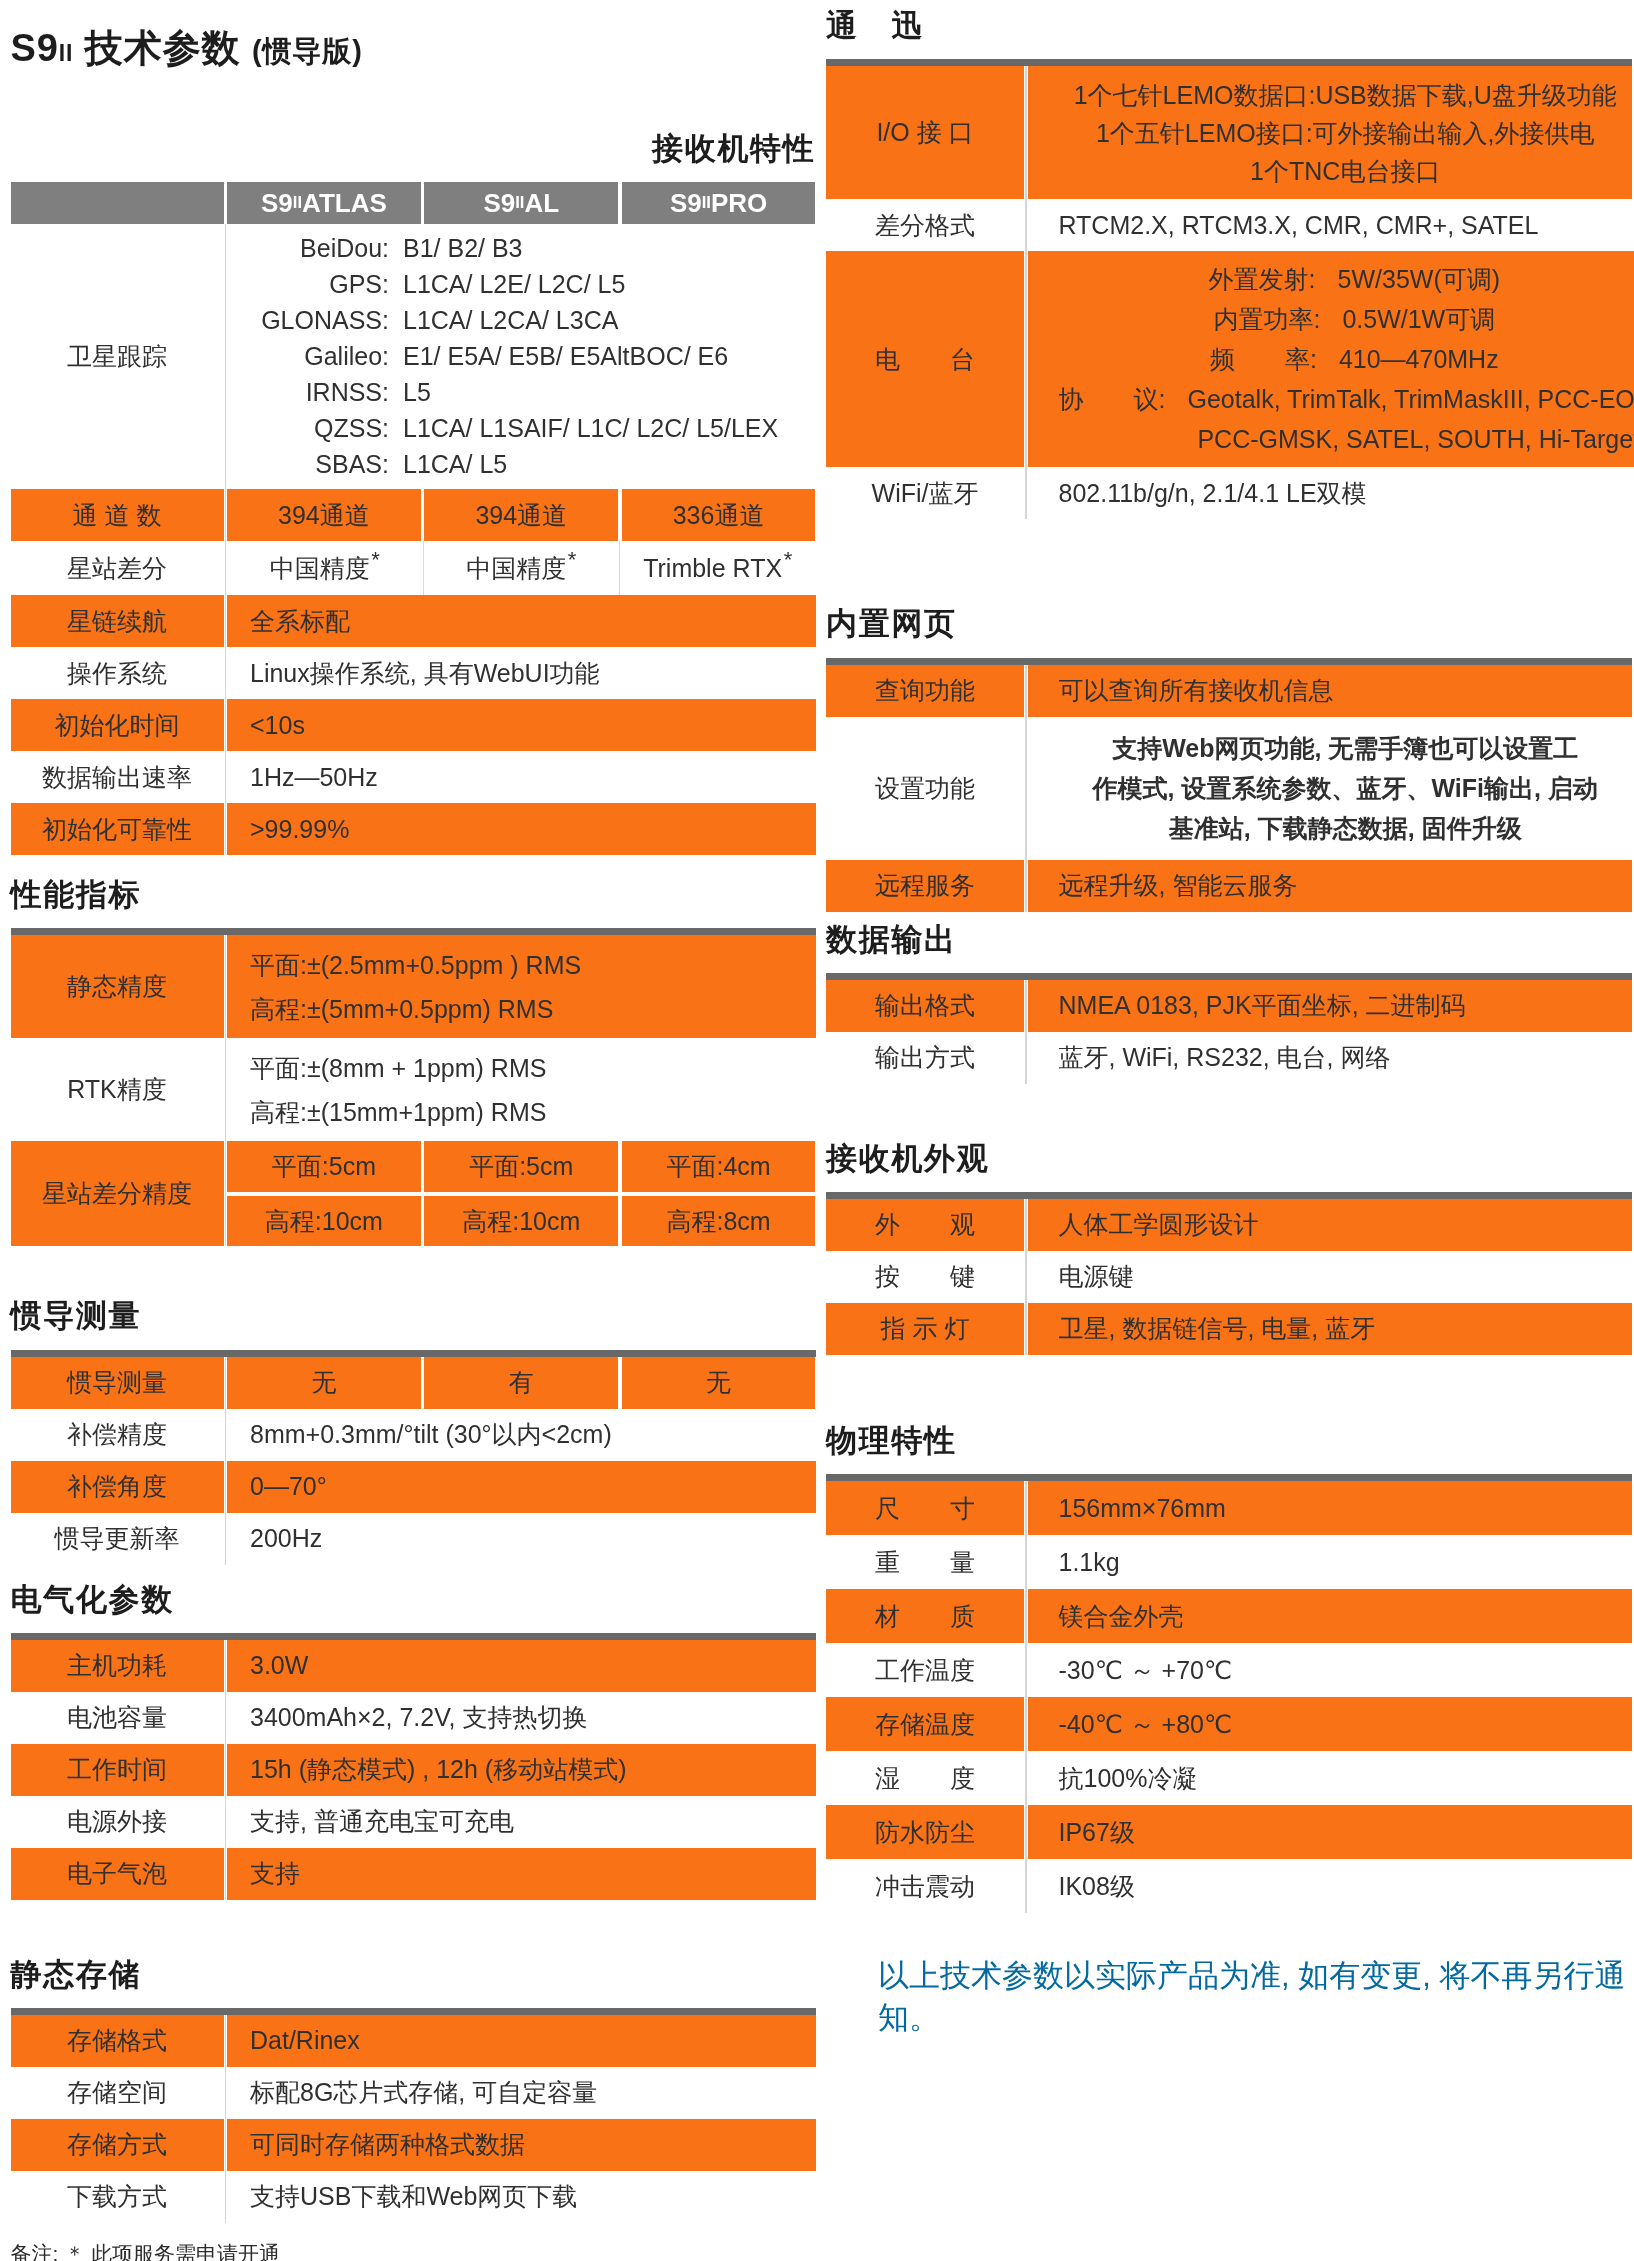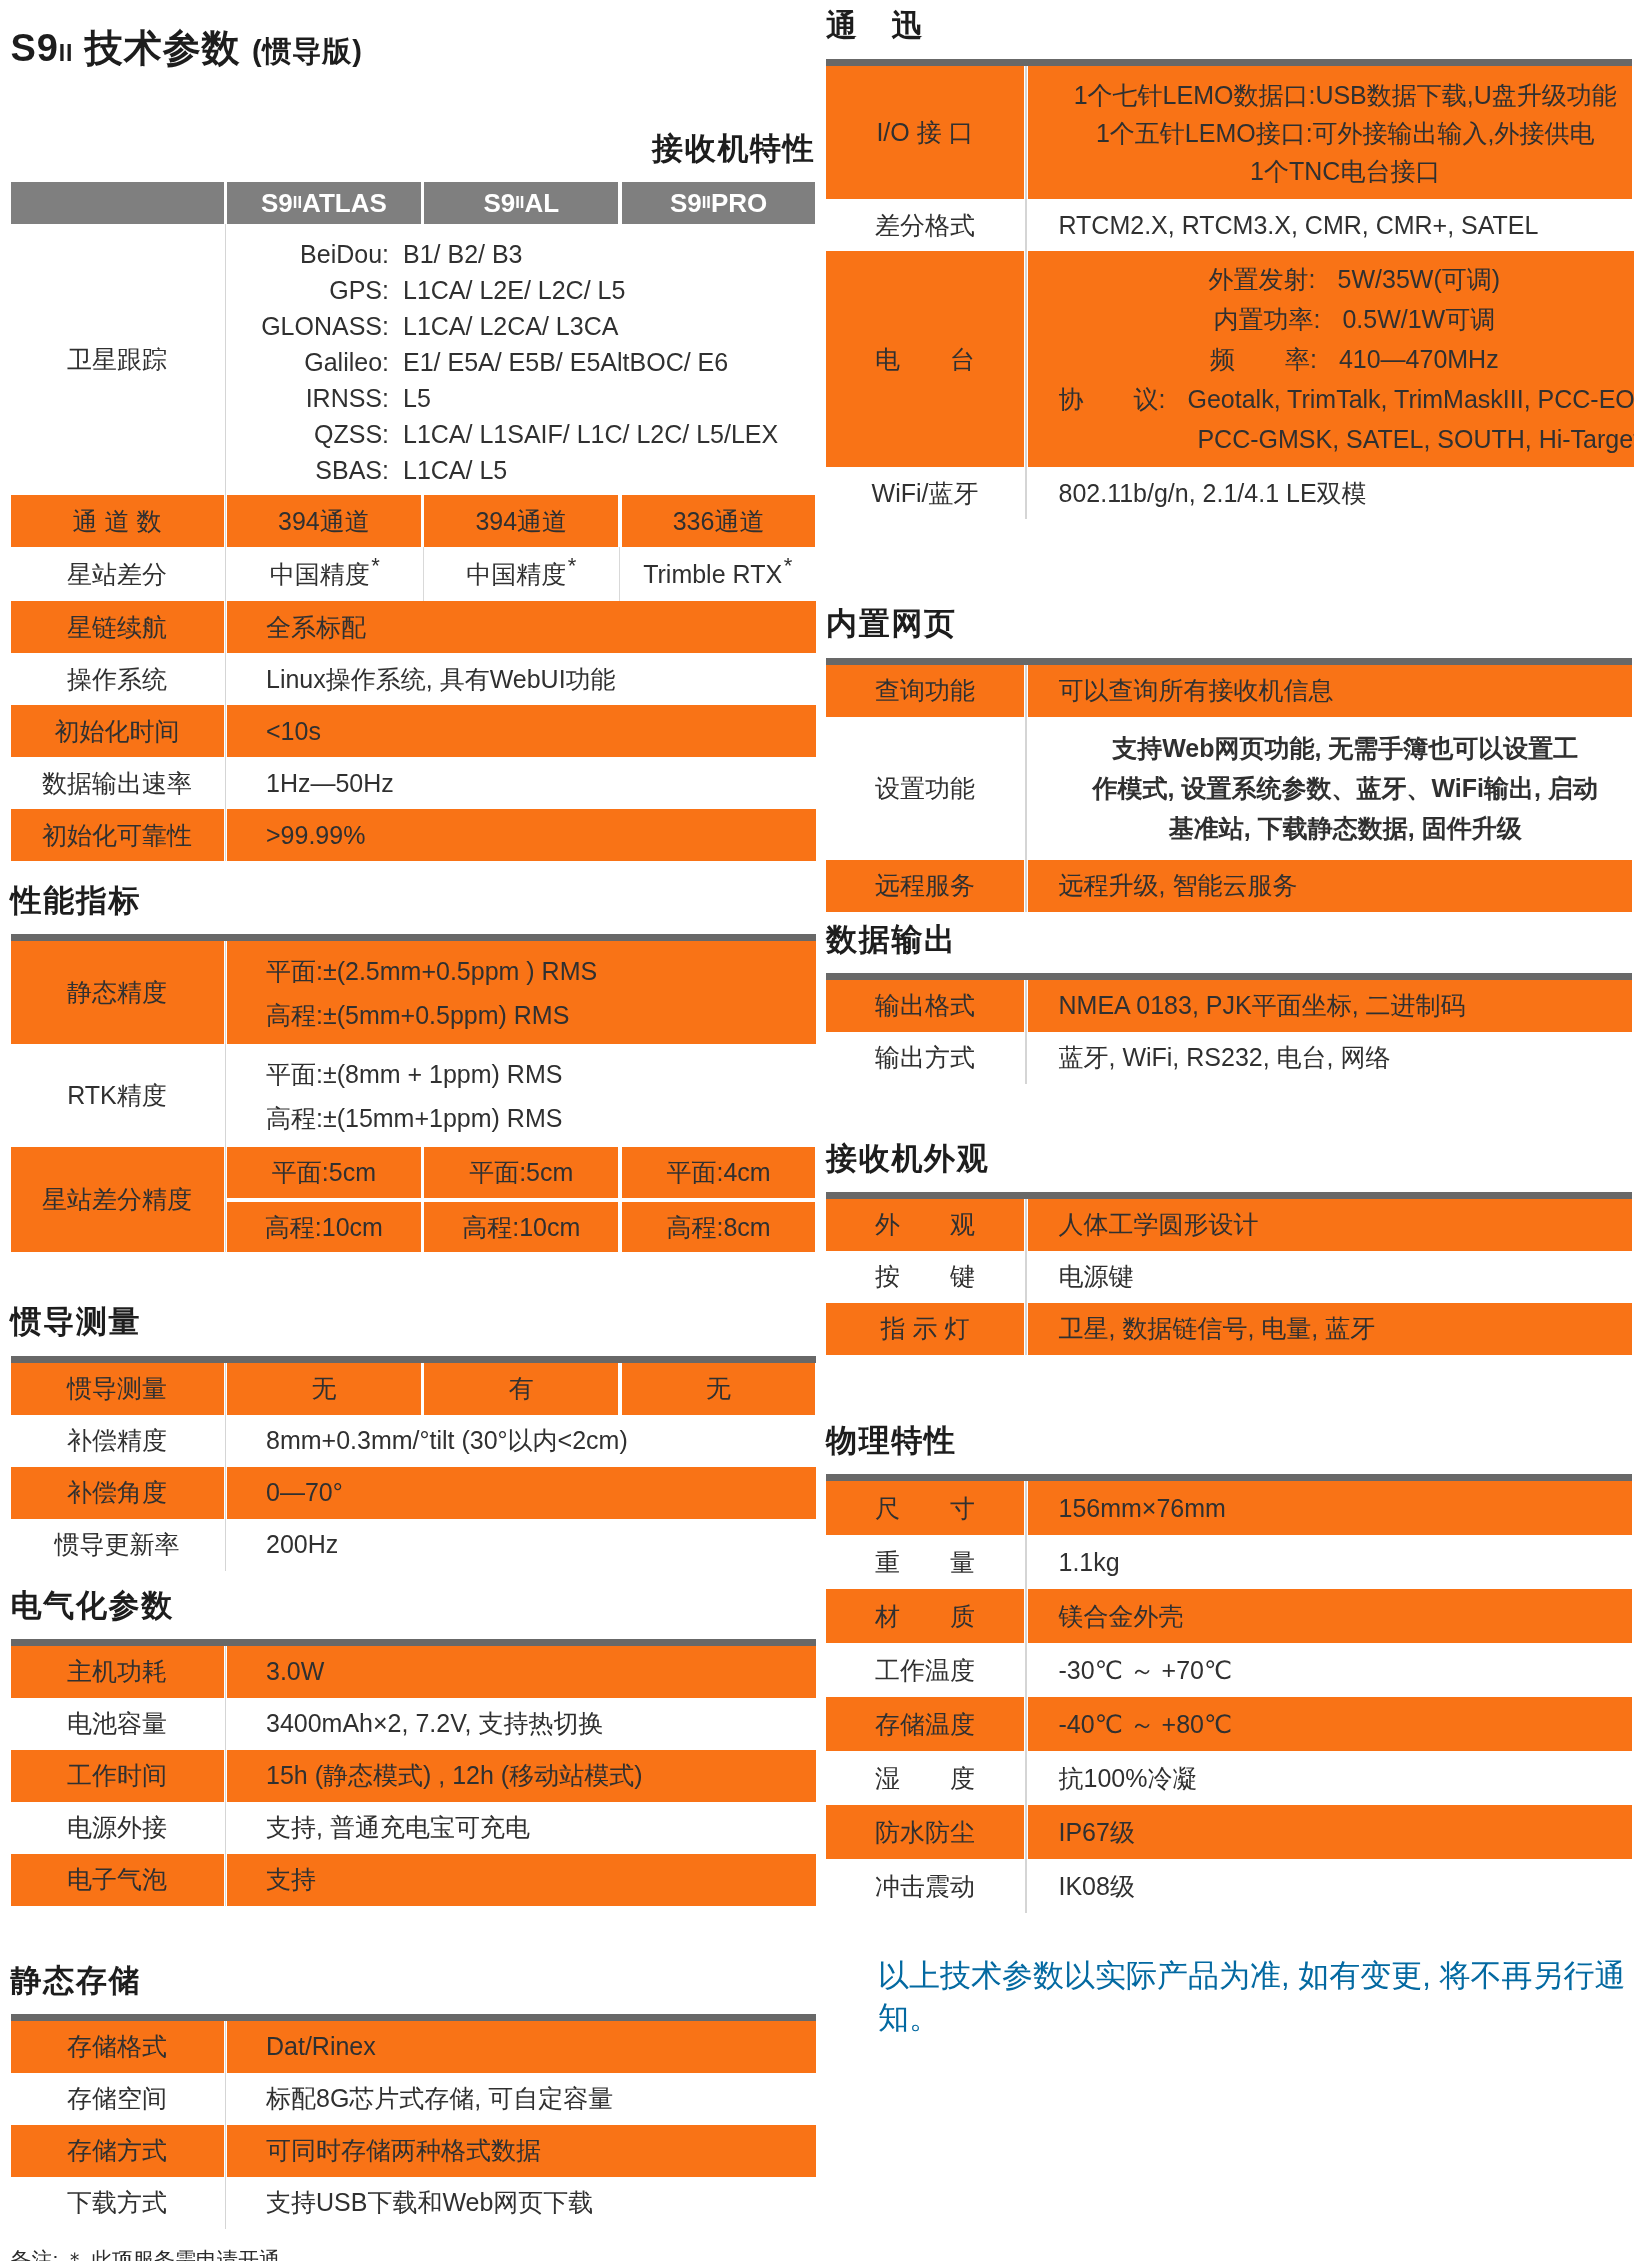--- a/index.html
+++ b/index.html
@@ -31,39 +31,39 @@
   .tbl{position:relative;margin-top:12.2px;}
   .tbl .bar{height:7px;background:#686868;}
   .tbl::before{content:"";position:absolute;width:1.7px;background:#d5d5d5;top:7px;bottom:0;z-index:3;}
   .tbl-left::before{left:214px;}
   .tbl-recv::before{top:42px;}
   .tbl-right::before{left:199px;}
 
   .row{display:flex;align-items:stretch;}
   .row>.lab{flex:0 0 213px;display:flex;align-items:center;justify-content:center;text-align:center;}
   .tbl-right .row>.lab{flex:0 0 198px;}
-  .row>.val{flex:1;display:flex;align-items:center;padding-left:39px;}
+  .row>.val{flex:1;display:flex;align-items:center;padding-left:23px;}
   .tbl-right .row>.val{padding-left:31px;}
   .g>.lab,.g>.val,.g .cell,.g .subrows .cell{background:#f97316;}
   .g>.lab{margin-right:3.5px;}
   .w>.lab{margin-right:3.5px;}
   .h48{height:42px;}.h60{height:52px;}.h62{height:54px;}.h118{height:103px;}
   .h152{height:133px;}.h164{height:143px;}.h248{height:216px;}
 
   .cols{flex:1;display:flex;}
   .cols .cell{flex:1;display:flex;align-items:center;justify-content:center;text-align:center;}
   .g .cols .cell+.cell{margin-left:3.5px;}
   .w .cols .cell+.cell{border-left:1.7px solid #d9d9d9;}
 
   .thead .lab,.thead .cell{background:#7f7f7f;color:#ffffff;font-weight:700;font-size:26px;}
   .thead .cell+.cell{margin-left:3.5px;}
   .thead .lab{margin-right:3.5px;}
   .thead .sub{font-size:16.6px;font-weight:700;}
 
-  .sat .val{align-items:flex-start;padding:12px 0 7px 0;}
+  .sat .val{align-items:flex-start;padding:6px 0 7px 0;}
   .satgrid{display:grid;grid-template-columns:162px 1fr;column-gap:14px;line-height:36px;}
   .satgrid .sysname{text-align:right;}
   .satgrid .sysbands{text-align:left;}
 
   .stack{display:flex;flex-direction:column;justify-content:center;line-height:44px;}
   .row>.val.stack{align-items:flex-start;}
 
   .subrows{flex:1;display:flex;flex-direction:column;}
   .subrows .cols{flex:1;}
   .subrows .gaph{height:3.5px;background:#ffffff;}

